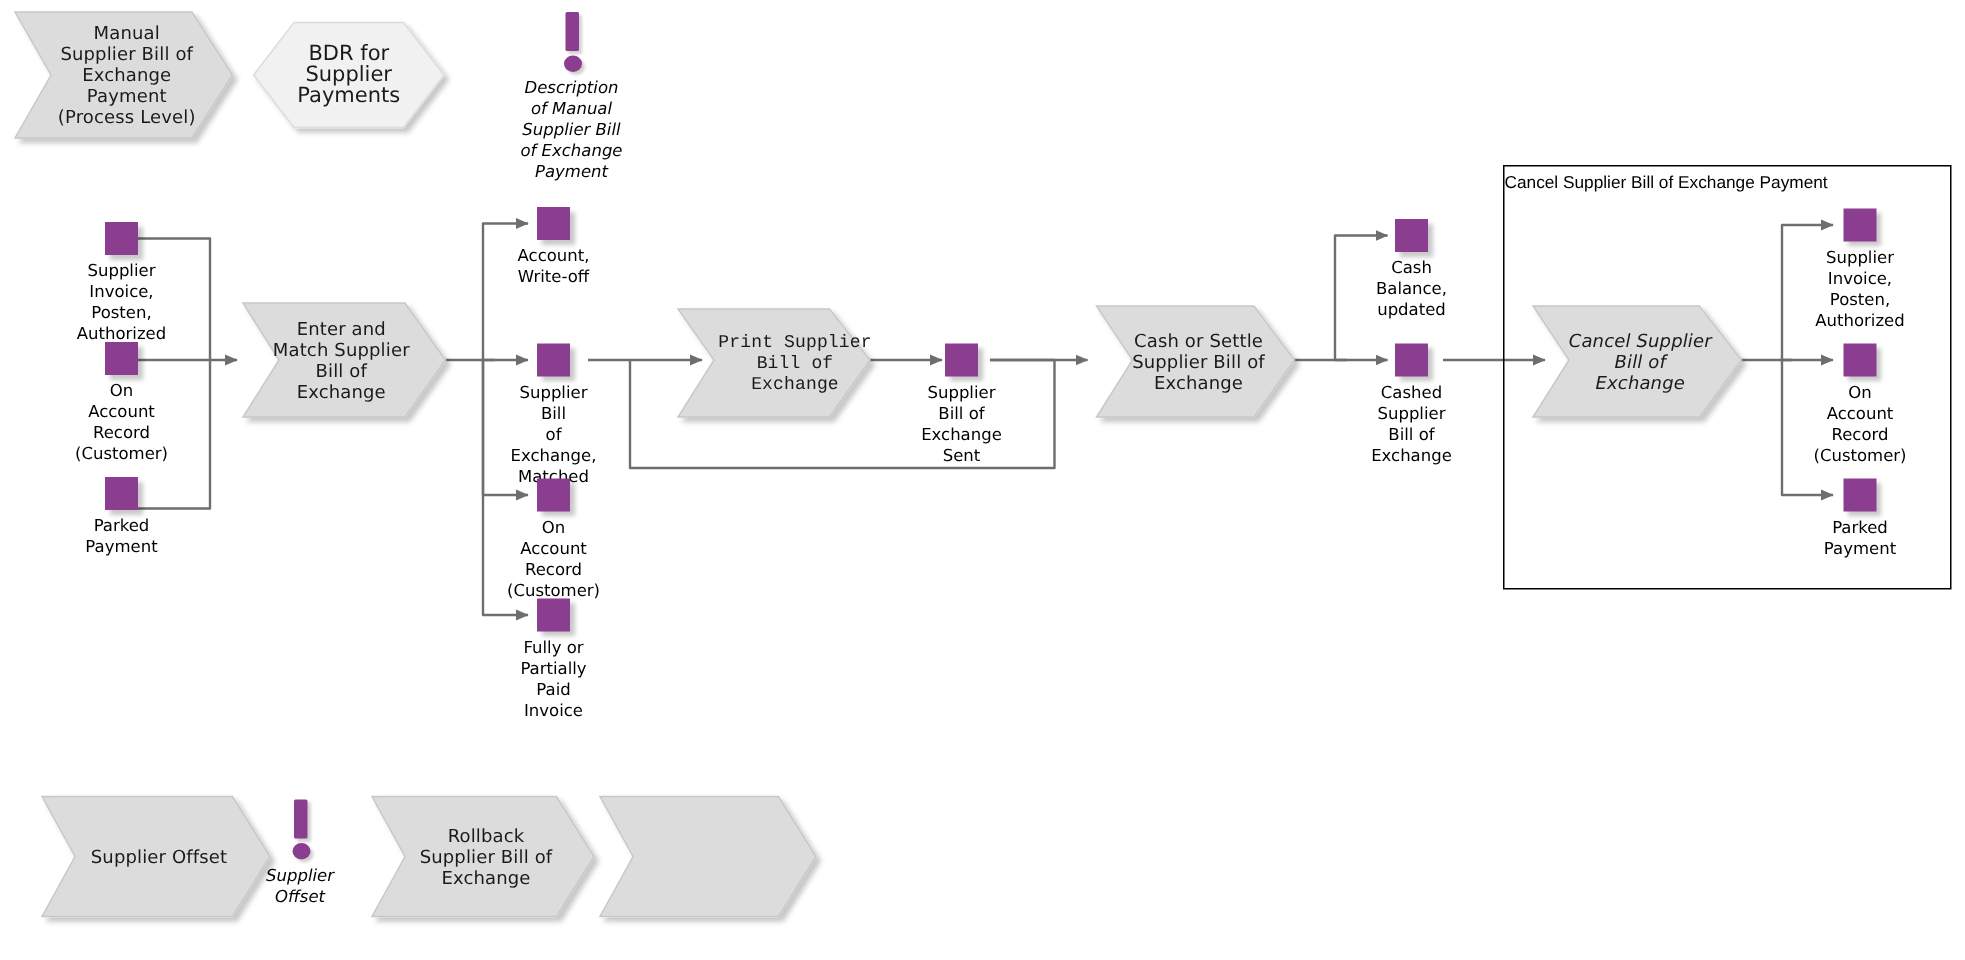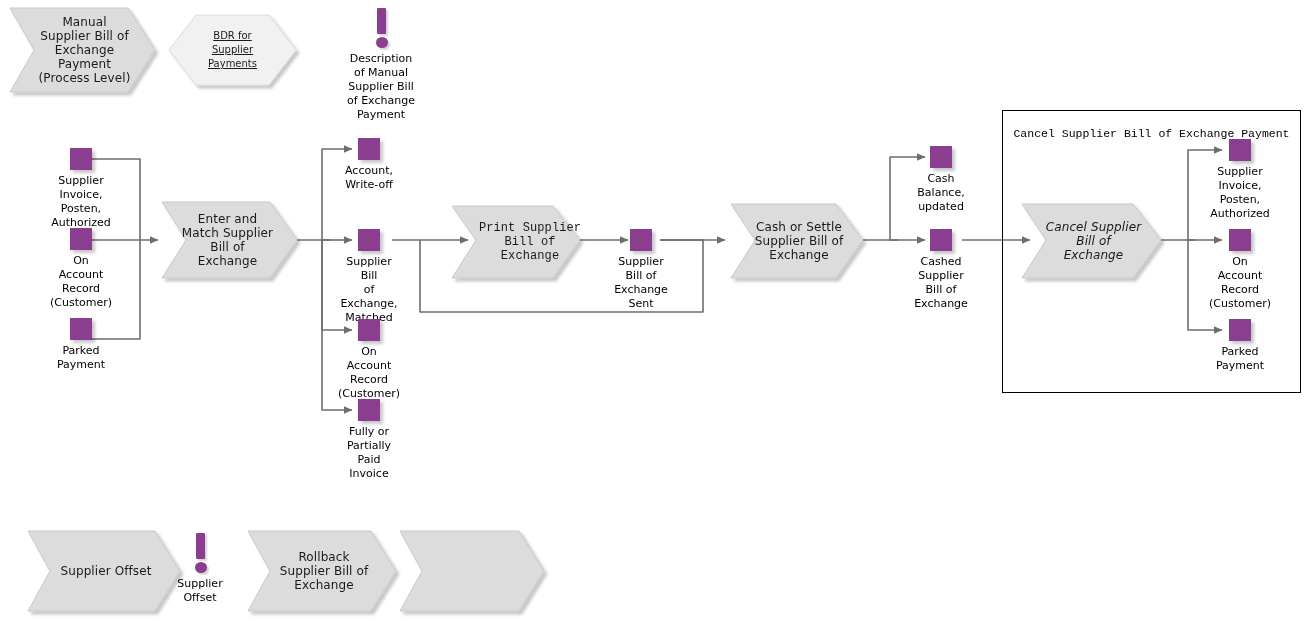--- a/index.html
+++ b/index.html
@@ -17,55 +17,54 @@
     position:absolute;left:0;right:0;top:50%;transform:translateY(-50%);
     text-align:center;font-size:12px;line-height:14px;color:#1a1a1a;
     padding-left:14px;padding-right:10px;box-sizing:border-box;
     white-space:pre-line;letter-spacing:.1px;
   }
 
   
   .hexwrap{position:absolute;}
   .hexwrap .lbl{
     position:absolute;left:0;right:0;top:50%;transform:translateY(-50%);
-    text-align:center;font-size:10px;line-height:14px;color:#1a1a1a;
+    text-align:center;font-size:14px;line-height:14px;color:#1a1a1a;
     white-space:pre-line;
-    text-decoration:underline;
   }
 
   
   .dataobj{position:absolute;}
   .dataobj .sq{
     position:absolute;left:0;top:0;width:22px;height:22px;
     background:#8b3d8f;box-shadow:3px 3px 3px rgba(0,0,0,.22);
   }
   .dataobj .lbl{
     position:absolute;top:26px;left:50%;transform:translateX(-50%);
     text-align:center;font-size:11px;line-height:14px;color:#000;
     white-space:pre-line;
   }
 
   
-  .note{position:absolute;}
+  .note{position:absolute;font-style:italic;}
   .note .bang{position:absolute;left:50%;transform:translateX(-50%);top:0;width:10px;}
   .note .bar{width:9px;height:26px;background:#8b3d8f;border-radius:1px;
              box-shadow:2px 2px 2px rgba(0,0,0,.18);margin:0 auto;}
   .note .dot{width:12px;height:11px;background:#8b3d8f;border-radius:50%;
              margin:3px auto 0;box-shadow:2px 2px 2px rgba(0,0,0,.18);}
   .note .lbl{
     position:absolute;top:44px;left:50%;transform:translateX(-50%);
     text-align:center;font-size:11px;line-height:14px;color:#000;
     white-space:pre-line;
   }
 
   
   .groupbox{position:absolute;border:1.4px solid #000;background:transparent;}
   .groupbox > .title{
-    position:absolute;left:0;right:0;top:16px;text-align:center;
-    font-family:Liberation Mono, monospace;
+    position:absolute;left:0;right:0;top:5px;
+    font-family:Liberation Sans, sans-serif;
     font-size:11.5px;color:#000;
   }
 </style>
 </head>
 <body>
 
 <div id="canvas">
 
   <svg class="wires" viewBox="0 0 1310 640" xmlns="http://www.w3.org/2000/svg">
     <defs>

